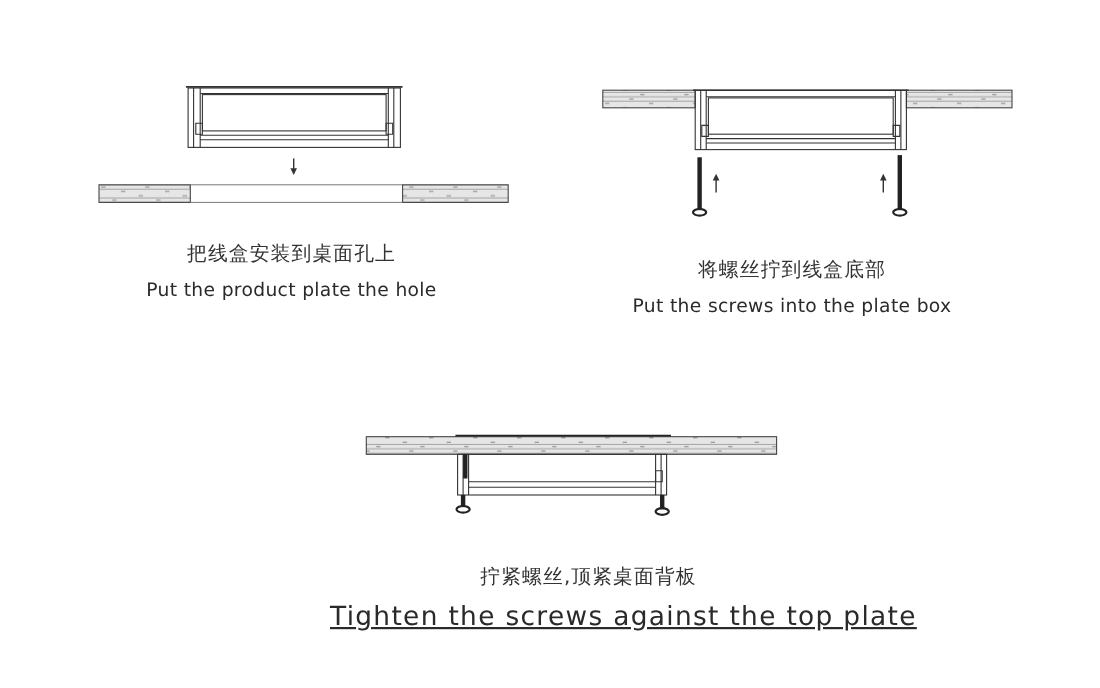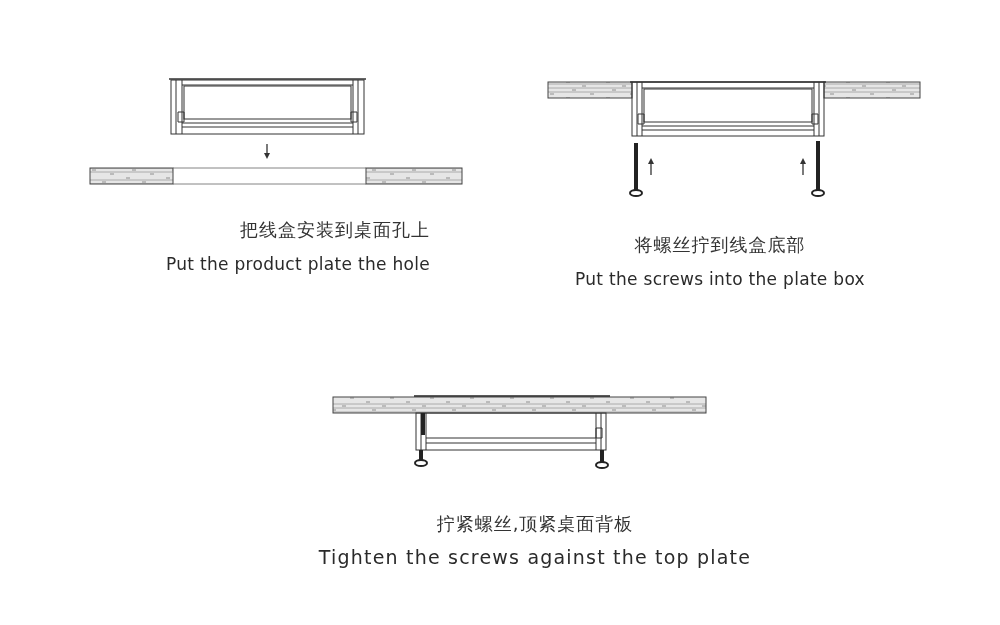--- a/index.html
+++ b/index.html
@@ -2,21 +2,21 @@
 <html><head>
 <meta charset="utf-8">
 <style>
   html, body { margin:0; padding:0; background:#ffffff; }
   body { width:1000px; height:625px; position:relative; overflow:hidden;
          font-family:"DejaVu Sans", "Liberation Sans", sans-serif; color:#2a2a2a; }
   .diagram { position:absolute; left:0; top:0; }
   .caption { position:absolute; text-align:center; white-space:nowrap; }
   .cn { font-size:18px; letter-spacing:1px; color:#333; }
   .en { font-size:17px; color:#2a2a2a; letter-spacing:0.3px; }
-  .en3 { font-size:19px; letter-spacing:1.2px; }
+  .en3 { font-size:24px; letter-spacing:1.2px;text-decoration:underline; }
 </style>
 </head>
 <body>
 
 <svg class="diagram" width="1000" height="625" viewBox="0 0 1000 625" xmlns="http://www.w3.org/2000/svg">
   <defs>
     <pattern id="wood" patternUnits="userSpaceOnUse" width="40" height="16">
       <rect width="40" height="16" fill="#e6e6e6"></rect>
       <line x1="0" y1="4" x2="40" y2="4" stroke="#9a9a9a" stroke-width="0.8"></line>
       <line x1="0" y1="8" x2="40" y2="8" stroke="#9a9a9a" stroke-width="0.8"></line>
@@ -112,21 +112,21 @@
       <rect x="419" y="450" width="4" height="11" fill="#222"></rect>
       <ellipse cx="421" cy="463" rx="6" ry="3" fill="none" stroke="#222" stroke-width="2"></ellipse>
     </g>
     <g>
       <rect x="600" y="450" width="4" height="13" fill="#222"></rect>
       <ellipse cx="602" cy="465" rx="6" ry="3" fill="none" stroke="#222" stroke-width="2"></ellipse>
     </g>
   </g>
 </svg>
 
-<div class="caption" style="left:100px; top:218px; width:330px;text-align:right;">
+<div class="caption" style="left:100px; top:218px; width:330px;">
   <div class="cn">把线盒安装到桌面孔上</div>
   <div class="en" style="margin-top:12px;">Put the product plate the hole</div>
 </div>
 
 <div class="caption" style="left:540px; top:233px; width:360px;">
   <div class="cn">将螺丝拧到线盒底部</div>
   <div class="en" style="margin-top:12px;">Put the screws into the plate box</div>
 </div>
 
 <div class="caption" style="left:300px; top:512px; width:470px;">

